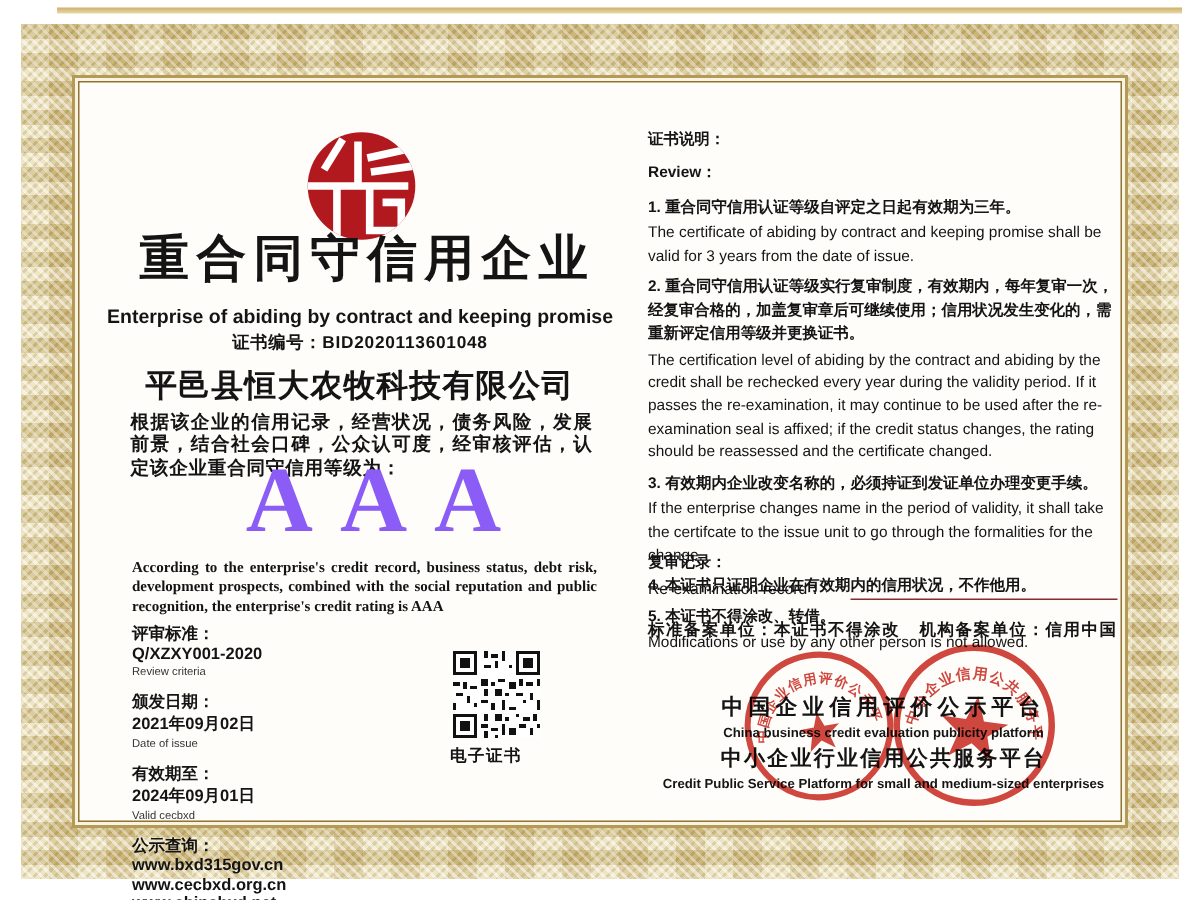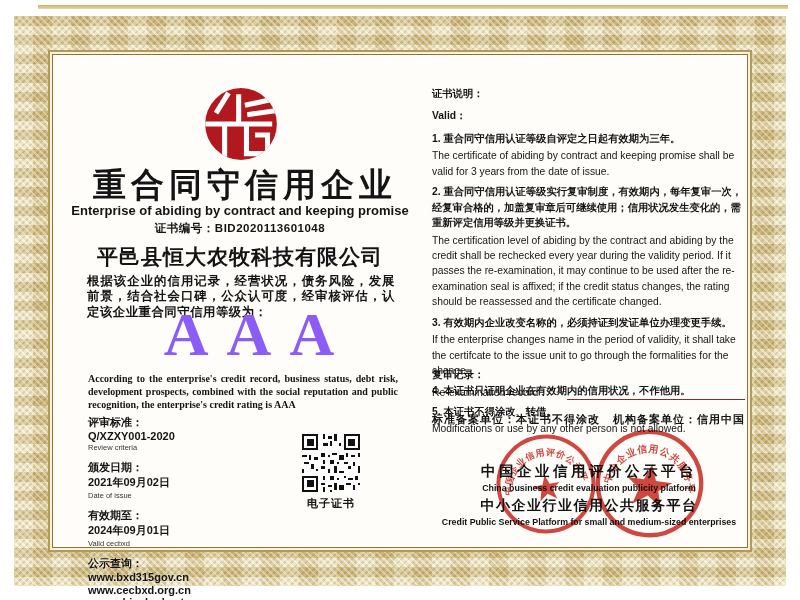--- a/index.html
+++ b/index.html
@@ -15,38 +15,38 @@
       repeating-linear-gradient(90deg,#e9ddb0 0 19px,#d5c185 19px 38px);}
   .band:after{content:"";position:absolute;inset:0;
       background:repeating-linear-gradient(0deg,rgba(255,255,255,.25) 0 9px,rgba(160,132,66,.18) 9px 19px);}
   .inner{position:absolute;left:52px;top:54px;right:52px;bottom:52px;background:#fefdfa;
       border:1px solid #8f7330;box-shadow:0 0 0 2px #f8f3e3,0 0 0 4px #b59a55;z-index:2;}
 
   .abs{position:absolute;z-index:3;}
   .ctr{text-align:center;}
 
   
-  .title-zh{left:66px;top:163px;width:348px;font-size:33px;font-weight:700;letter-spacing:5px;padding-left:5px;}
+  .title-zh{left:66px;top:150px;width:348px;font-size:33px;font-weight:700;letter-spacing:5px;padding-left:5px;}
   .title-en{left:62px;top:203px;width:356px;font-size:13px;font-weight:700;}
   .cert-no{left:66px;top:221px;width:348px;font-size:11.5px;font-weight:700;letter-spacing:.5px;}
   .company{left:60px;top:243px;width:360px;font-size:21px;font-weight:700;letter-spacing:1px;}
   .statement-zh{left:87px;top:274px;width:308px;font-size:12.4px;font-weight:700;line-height:1.24;
       text-align:justify;letter-spacing:.5px;}
   .rating{left:66px;top:298px;width:348px;font-family:Liberation Serif, serif;
       font-size:62px;font-weight:700;letter-spacing:18px;padding-left:18px;color:#8b5cf6;line-height:72px;}
   .statement-en{left:88px;top:372px;width:310px;font-family:"Liberation Serif","DejaVu Serif",serif;
       font-size:10px;font-weight:700;line-height:1.3;text-align:justify;}
   .fields{left:88px;top:407px;width:215px;font-size:11px;}
   .frow{font-weight:700;margin-top:8px;display:flex;flex-direction:column;}
   .frow .lab{white-space:nowrap;}
   .fsub{font-size:7.5px;color:#333;margin-top:1px;}
   .urls div{font-weight:700;line-height:1.15;}
   .qr-wrap{left:300px;top:434px;width:62px;}
   .qr-wrap svg{width:58px;height:58px;display:block;margin:0 auto;}
-  .qr-label{font-size:11px;font-weight:700;text-align:center;margin-top:4px;letter-spacing:1px;}
+  .qr-label{font-size:11px;font-weight:700;text-align:left;margin-top:4px;letter-spacing:1px;}
 
   
   .rcol{left:432px;top:86px;width:313px;font-size:10.3px;line-height:1.5;}
   .note-head{font-weight:700;margin-bottom:7px;}
   .note-zh{font-weight:700;margin:5px 0 2px;}
   .note-en{margin:0 0 3px;}
   .rec-zh{left:432px;top:368px;font-size:10.5px;font-weight:700;}
   .rec-en{left:432px;top:386px;width:313px;font-size:10.5px;display:flex;align-items:flex-end;gap:16px;}
   .rec-line{flex:1;border-bottom:1.5px solid #8a2a2a;margin-left:2px;height:12px;}
   .filing{left:432px;top:412px;width:313px;font-size:11px;font-weight:700;letter-spacing:1px;display:flex;
@@ -148,21 +148,21 @@
         <path d="M9 18h1v2h-1zM12 18h2v2h-2zM15 19h1v1h-1zM18 18h1v1h-1zM20 19h2v1h-2zM23 18h1v2h-1z"></path>
         <path d="M8 21h2v1h-2zM11 22h2v1h-2zM14 21h1v3h-1zM16 22h2v2h-2zM19 21h2v1h-2zM22 22h1v2h-1zM24 21h1v1h-1z"></path>
         <path d="M9 23h1v2h-1zM12 24h1v1h-1z"></path>
       </g>
     </svg>
     <div class="qr-label">电子证书</div>
   </div>
 
   <div class="abs rcol">
     <div class="note-head">证书说明：</div>
-    <div class="note-head">Valid：</div>
+    <div class="note-head">Review：</div>
     <div class="note-zh">1. 重合同守信用认证等级自评定之日起有效期为三年。</div>
     <div class="note-en">The certificate of abiding by contract and keeping promise shall be valid for 3 years from the date of issue.</div>
     <div class="note-zh">2. 重合同守信用认证等级实行复审制度，有效期内，每年复审一次，经复审合格的，加盖复审章后可继续使用；信用状况发生变化的，需重新评定信用等级并更换证书。</div>
     <div class="note-en">The certification level of abiding by the contract and abiding by the credit shall be rechecked every year during the validity period. If it passes the re-examination, it may continue to be used after the re-examination seal is affixed; if the credit status changes, the rating should be reassessed and the certificate changed.</div>
     <div class="note-zh">3. 有效期内企业改变名称的，必须持证到发证单位办理变更手续。</div>
     <div class="note-en">If the enterprise changes name in the period of validity, it shall take the certifcate to the issue unit to go through the formalities for the change.</div>
     <div class="note-zh">4. 本证书只证明企业在有效期内的信用状况，不作他用。</div>
     <div class="note-zh">5. 本证书不得涂改、转借。</div>
     <div class="note-en">Modifications or use by any other person is not allowed.</div>
   </div>

